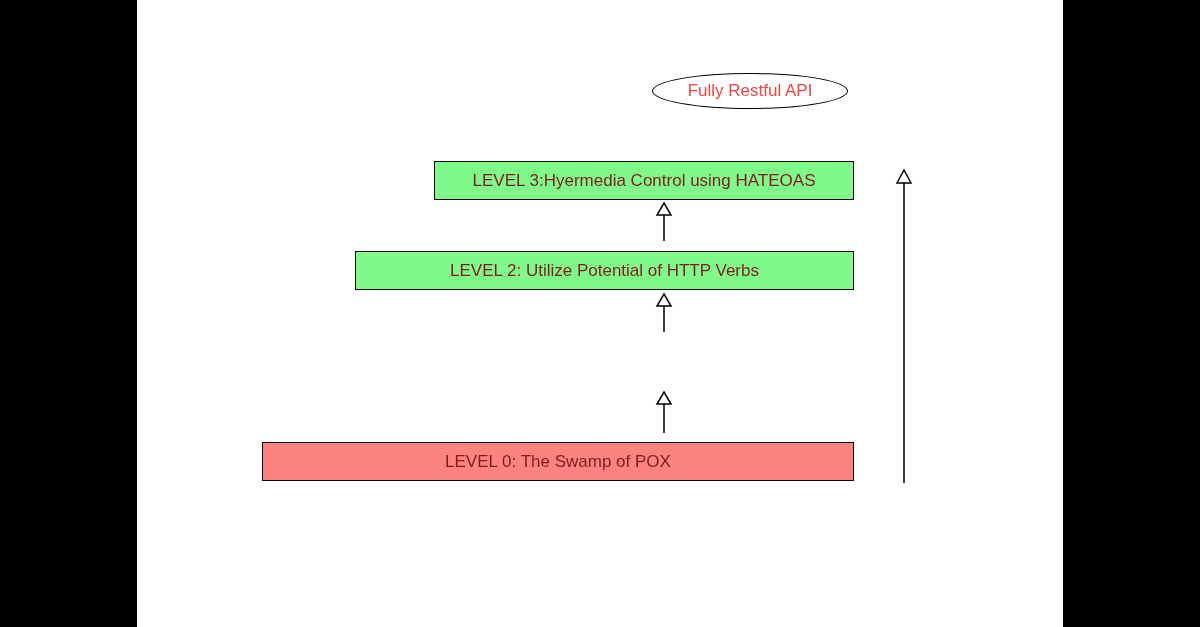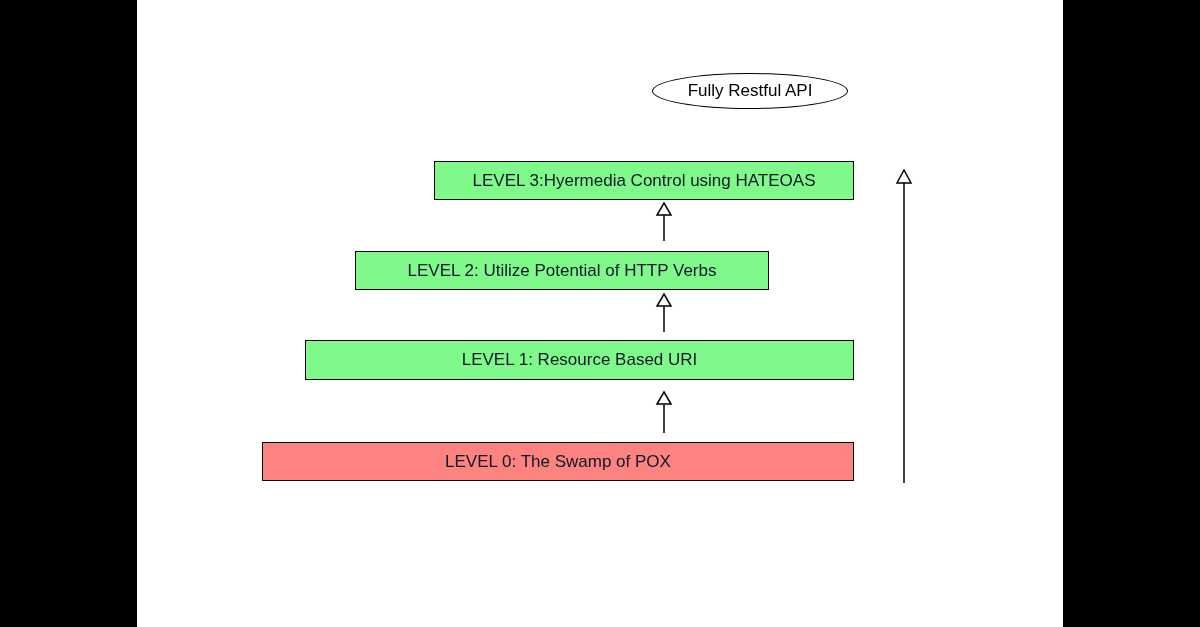--- a/index.html
+++ b/index.html
@@ -17,32 +17,32 @@
     background: #fff;
   }
   .goal-ellipse {
     position: absolute;
     left: 515px; top: 73px;
     width: 196px; height: 36px;
     border: 1.5px solid #000;
     border-radius: 50%;
     background: #fff;
     display: flex; align-items: center; justify-content: center;
-    font-size: 17px; color: #000000;
+    font-size: 17px; color: #ef4444;
     white-space: nowrap;
   }
   .level-box {
     position: absolute;
     border: 1.5px solid #000;
     display: flex; align-items: center; justify-content: center;
-    font-size: 17px; color: #0f172a;
+    font-size: 17px; color: #7f1d1d;
     white-space: nowrap;
   }
   .box-l3 { left: 297px; top: 161px; width: 420px; height: 39px; }
-  .box-l2 { left: 218px; top: 251px; width: 414px; height: 39px; }
+  .box-l2 { left: 218px; top: 251px; width: 499px; height: 39px; }
   .box-l1 { left: 168px; top: 340px; width: 549px; height: 40px; }
   .box-l0 { left: 125px; top: 442px; width: 592px; height: 39px; justify-content: center; }
   .arrow { position: absolute; display: block; }
   .arrow-c { left: 513px; top: 201px; }
   .arrow-b { left: 513px; top: 292px; }
   .arrow-a { left: 513px; top: 390px; }
   .arrow-right { left: 753px; top: 168px; }
   svg line, svg polygon { stroke: #000; }
 </style>
 </head>
@@ -56,23 +56,20 @@
     </div>
 
     <div class="level-box box-l3" style="background-color: rgb(128, 249, 139);">
       <span>LEVEL 3:Hyermedia Control using HATEOAS</span>
     </div>
 
     <div class="level-box box-l2" style="background-color: rgb(128, 249, 139);">
       <span>LEVEL 2: Utilize Potential of HTTP Verbs</span>
     </div>
 
-    <div class="level-box box-l1" style="background-color: rgb(128, 249, 139);">
-      <span>LEVEL 1: Resource Based URI</span>
-    </div>
 
     <div class="level-box box-l0" style="background-color: rgb(252, 131, 127);">
       <span>LEVEL 0: The Swamp of POX</span>
     </div>
 
     <svg class="arrow arrow-c" width="28" height="41" viewBox="0 0 28 41">
       <line x1="14" y1="12" x2="14" y2="40" stroke-width="1.5"></line>
       <polygon points="14,2 21,14 7,14" fill="#fff" stroke-width="1.5"></polygon>
     </svg>
 

